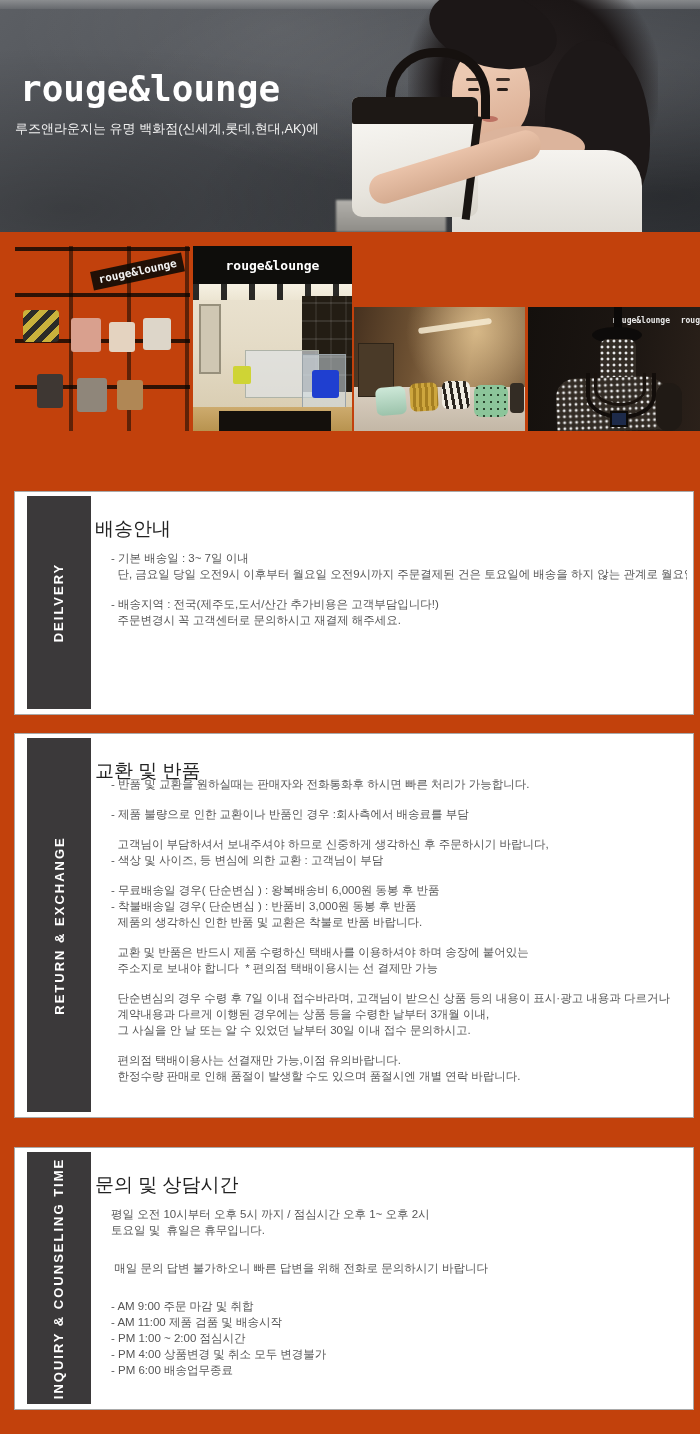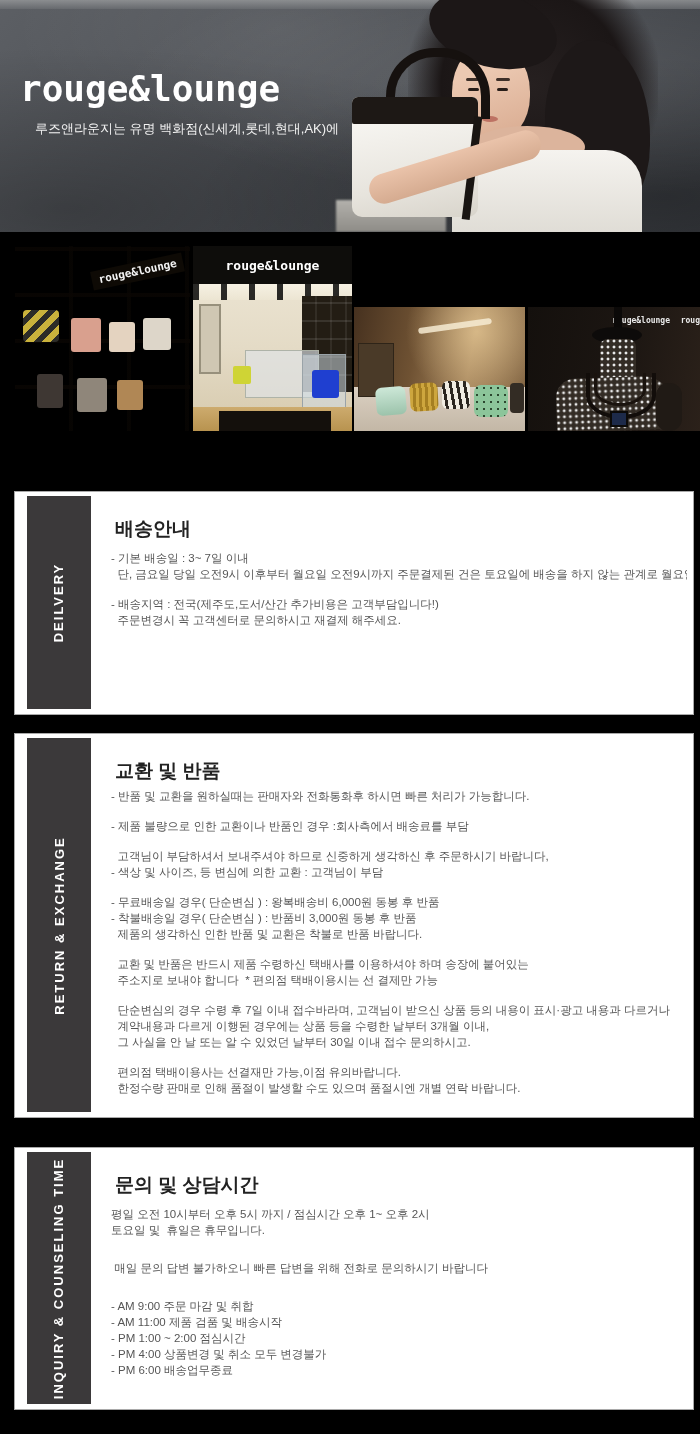--- a/index.html
+++ b/index.html
@@ -1,16 +1,16 @@
 <!DOCTYPE html>
 <html><head>
 <meta charset="utf-8">
 <style>
   html,body{margin:0;padding:0;background:#fff;}
-  #page{position:relative;width:700px;height:1434px;background:#000000;overflow:hidden;
+  #page{position:relative;width:700px;height:1434px;background:#c2410c;overflow:hidden;
         font-family:"Liberation Sans","DejaVu Sans",sans-serif;}
 
   
   .hero{position:absolute;left:0;top:0;width:700px;height:232px;overflow:hidden;
     background:
       radial-gradient(ellipse at 78% 35%, rgba(255,255,255,.10), transparent 55%),
       radial-gradient(ellipse at 10% 90%, rgba(0,0,0,.28), transparent 55%),
       radial-gradient(ellipse at 40% 12%, rgba(255,255,255,.07), transparent 45%),
       radial-gradient(ellipse at 95% 85%, rgba(0,0,0,.30), transparent 50%),
       linear-gradient(135deg,#5c5f64 0%,#4b4e53 45%,#3a3d42 100%);}
@@ -41,21 +41,21 @@
   .bag-body{position:absolute;left:352px;top:97px;width:126px;height:120px;
       background:linear-gradient(170deg,#fcfbf8,#e7e4dd 70%,#d8d4cb);border-radius:6px 6px 10px 10px;}
   .bag-flap{position:absolute;left:352px;top:97px;width:126px;height:27px;background:#1d1815;
       border-radius:6px 6px 2px 2px;}
   .bag-strap{position:absolute;left:468px;top:116px;width:8px;height:104px;background:#191512;
       transform:rotate(7deg);}
   .m-armacross{position:absolute;left:366px;top:152px;width:178px;height:30px;
       background:linear-gradient(#eac3aa,#d5ab90);border-radius:16px;transform:rotate(-17deg);}
   .hero-logo{position:absolute;left:20px;top:68px;color:#fff;font-size:36px;font-weight:700;
       font-family:"DejaVu Sans Mono","Liberation Mono",monospace;letter-spacing:0px;}
-  .hero-tagline{position:absolute;left:35px;top:120px;color:#f2f2f2;font-size:13px;line-height:17px;}
+  .hero-tagline{position:absolute;left:15px;top:120px;color:#f2f2f2;font-size:13px;line-height:17px;}
 
   
   .photo{position:absolute;overflow:hidden;}
   .photo1{left:15px;top:246px;width:175px;height:185px;
       background:linear-gradient(160deg,#1f150c 0%,#3323144 40%),
                  linear-gradient(#241a10 0%,#3b2917 45%,#2a1c0e 80%,#17100a 100%);}
   .p1-shelves{position:absolute;inset:0;
       background:repeating-linear-gradient(0deg, transparent 0 42px, rgba(10,6,3,.8) 42px 46px),
                  repeating-linear-gradient(90deg, transparent 0 54px, rgba(12,8,4,.55) 54px 58px);}
   .p1-sign{position:absolute;top:16px;right:6px;background:rgba(16,11,6,.9);color:#f3f3f3;
@@ -128,23 +128,23 @@
 
   
   .sec{position:absolute;left:14px;width:678px;border:1px solid #a9a9a9;background:#fff;}
   .sec1{top:491px;height:222px;}
   .sec2{top:733px;height:383px;}
   .sec3{top:1147px;height:261px;}
   .bar{position:absolute;left:12px;top:4px;bottom:5px;width:64px;background:#3b393a;
       display:flex;align-items:center;justify-content:center;}
   .side-label{transform:rotate(-90deg);white-space:nowrap;color:#ffffff;font-size:13px;
       font-weight:700;letter-spacing:2px;}
-  .sec-title{position:absolute;left:100px;top:24px;font-size:19px;font-weight:700;color:#222222;}
+  .sec-title{position:absolute;left:80px;top:24px;font-size:19px;font-weight:400;color:#222222;}
   .sec-body{position:absolute;left:96px;top:58px;right:6px;font-size:11.5px;color:#555555;overflow:hidden;}
-  .sec2 .sec-body{top:54px;}
+  .sec2 .sec-body{top:42px;}
   .body-line{height:16px;line-height:16px;white-space:pre;}
   .body-gap{height:14px;}
   .sec3 .body-gap{height:22px;}
 </style>
 </head>
 <body>
 
 <div id="page">
 
   <div class="hero">

